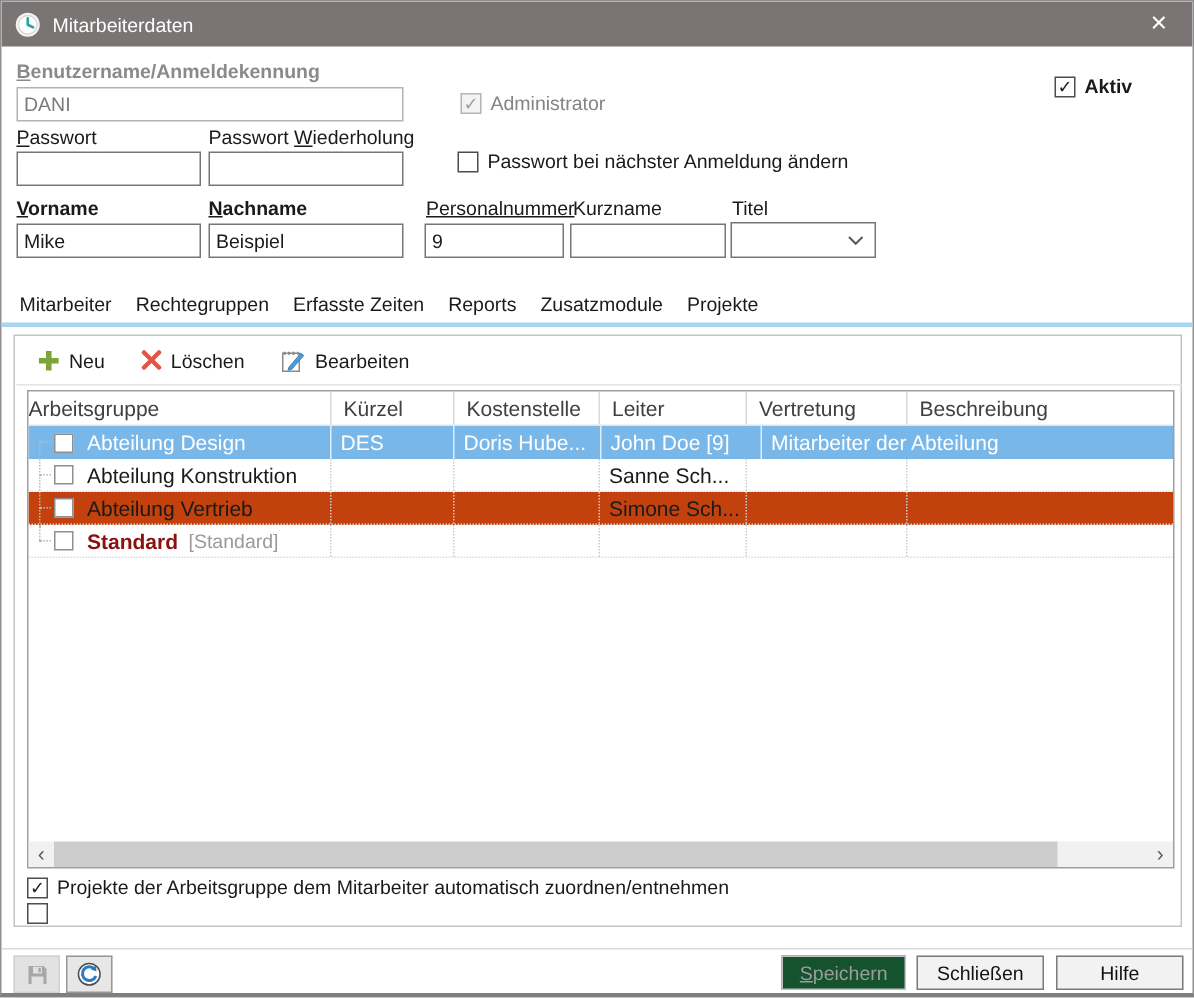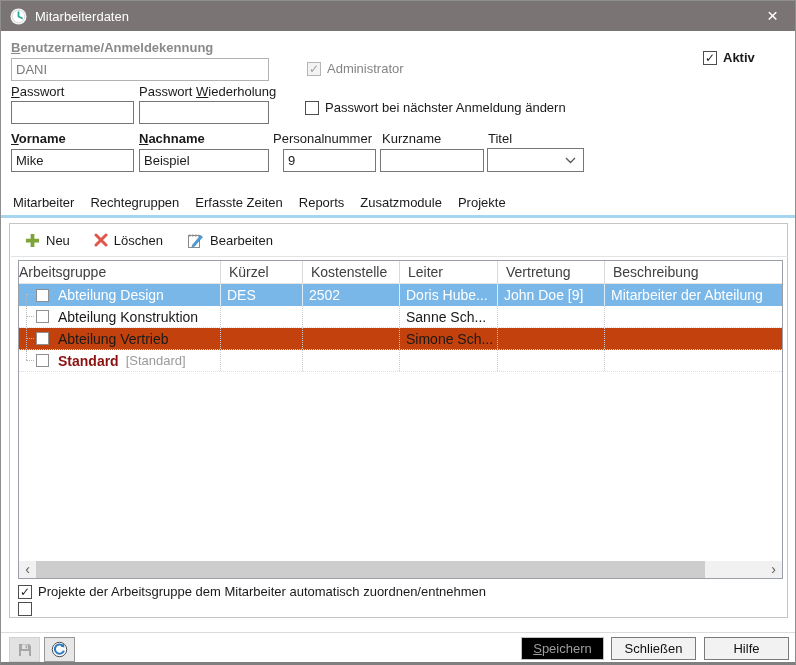--- a/index.html
+++ b/index.html
@@ -128,21 +128,21 @@
     position:absolute; width:31px; height:25px; display:flex; align-items:center; justify-content:center;
     background:#e7e7e7; border:1px solid #989898;
   }
   .iconbtn.dis{ border-color:#d2d2d2; background:#e2e2e2; }
 
   .btn{
     position:absolute; height:23px; background:#f2f2f2; border:1px solid #7a7a7a;
     font-size:13px; display:flex; align-items:center; justify-content:center;
     font-family:"Liberation Sans", sans-serif; color:#111; cursor:default;
   }
-  .btn.disabled{ background:#000000; border-color:#c1c1c1; color:#9d9d9d;align-items:center; }
+  .btn.disabled{ background:#14532d; border-color:#c1c1c1; color:#9d9d9d;align-items:center; }
 </style>
 </head>
 <body>
 
 <div class="window">
 
   <div class="titlebar">
     <svg class="appicon" viewBox="0 0 17 17">
       <circle cx="8.5" cy="8.5" r="8" fill="#f4f4f4"></circle>
       <circle cx="8.5" cy="8.5" r="6.2" fill="#ffffff" stroke="#d8d8d8" stroke-width="1"></circle>
@@ -172,21 +172,21 @@
   <input class="tb" style="left: 10px; top: 100px; width: 123px;" value="">
   <input class="tb" style="left: 138px; top: 100px; width: 130px;" value="">
 
   <div class="cb" style="left:304px; top:99px;">
     <span class="box"></span>
     <span class="cblbl">Passwort bei nächster Anmeldung ändern</span>
   </div>
 
   <div class="lbl bold" style="left:10px; top:130px;"><span class="ul">V</span><span>orname</span></div>
   <div class="lbl bold" style="left:138px; top:130px;"><span class="ul">N</span><span>achname</span></div>
-  <div class="lbl" style="left:272px; top:130px;">Personalnummer</div>
+  <div class="lbl" style="left:283px; top:130px;text-decoration:underline;">Personalnummer</div>
   <div class="lbl" style="left:381px; top:130px;">Kurzname</div>
   <div class="lbl" style="left:487px; top:130px;">Titel</div>
 
   <input class="tb" style="left: 10px; top: 148px; width: 123px;" value="Mike">
   <input class="tb" style="left: 138px; top: 148px; width: 130px;" value="Beispiel">
   <input class="tb" style="left: 282px; top: 148px; width: 93px;" value="9">
   <input class="tb" style="left: 379px; top: 148px; width: 104px;" value="">
   <div class="select" style="left:486px; top:147px; width:97px;">
     <span></span>
     <svg width="11" height="7" viewBox="0 0 11 7">
@@ -242,21 +242,20 @@
       <div class="tr selected">
         <div class="td c1">
           <span class="tree first">
               <i class="tv"></i>
               <i class="thz"></i>
             </span>
           <span class="rowcb"></span>
           <span class="rname">Abteilung Design</span>
         </div>
         <div class="td c2">DES</div>
-        <div class="td c3">2502</div>
         <div class="td c4">Doris Hube...</div>
         <div class="td c5">John Doe [9]</div>
         <div class="td c6">Mitarbeiter der Abteilung</div>
       </div>
 
       <div class="tr">
         <div class="td c1">
           <span class="tree">
               <i class="tv"></i>
               <i class="thz"></i>

